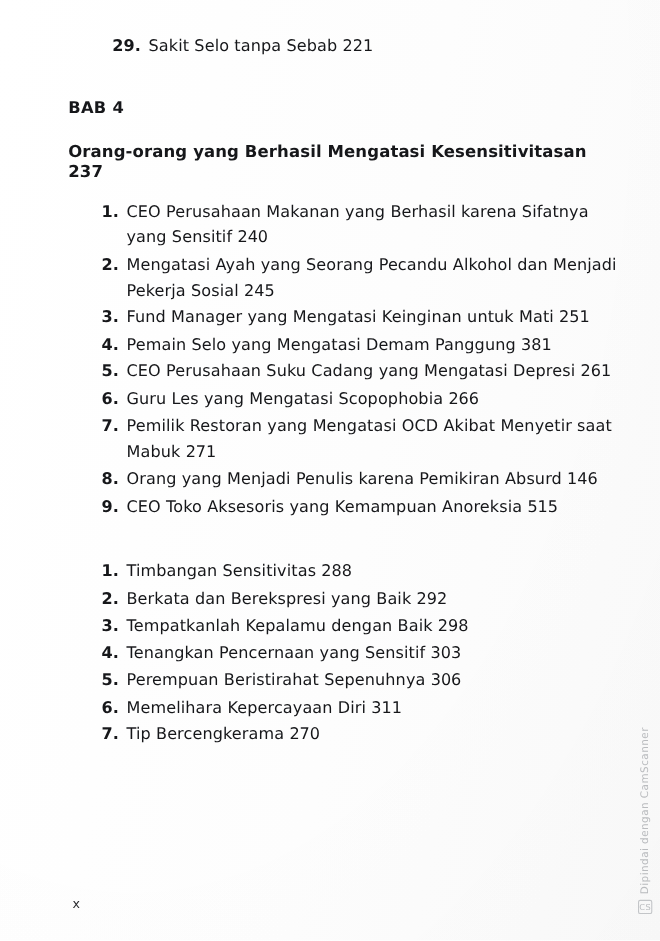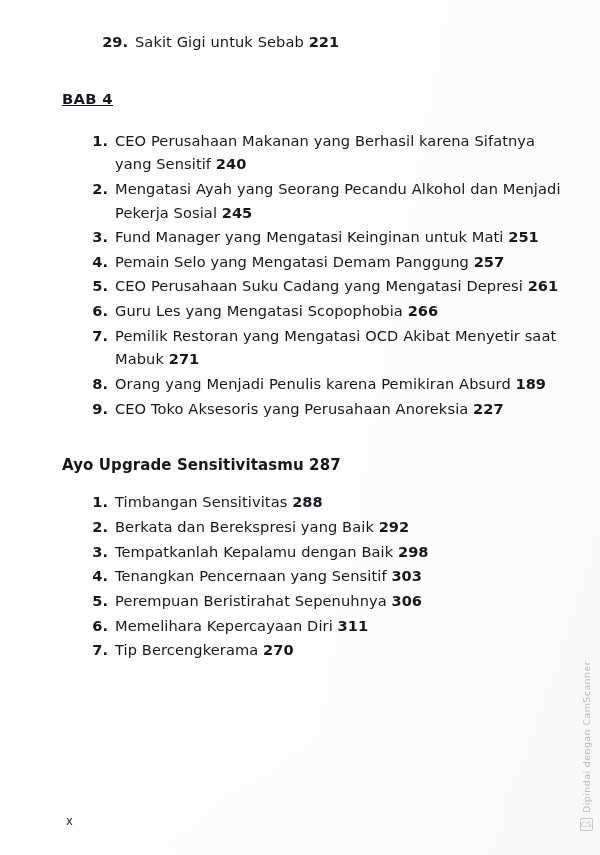--- a/index.html
+++ b/index.html
@@ -48,39 +48,38 @@
     flex: 0 0 auto;
     text-align: right;
     font-weight: 600;
     letter-spacing: 0px;
   }
   .entry .title {
     flex: 1 1 auto;
     padding-left: 7px;
   }
   .entry .pg {
-    font-weight: 700;
+    font-weight: 400;
     letter-spacing: 0px;
   }
 
   
   .list-top .num { width: 30px; }
   .list-top { margin-left: 36px; }
 
   .list-chapter { margin-left: 30px; }
   .list-chapter .num { width: 16px; }
 
   
   .chapter-block { margin-top: 36px; }
   .chapter-label {
     font-size: 14.8px;
     font-weight: 700;
     letter-spacing: 0.3px;
     margin: 0 0 22px 0;
-    text-decoration: underline;
   }
   .chapter-title {
     font-size: 15px;
     font-weight: 700;
     letter-spacing: 0.1px;
     margin: 0 0 16px 0;
   }
   .chapter-title .pg { font-weight: 700; }
 
   
@@ -147,72 +146,72 @@
     <div>&nbsp;</div>
     <div>&nbsp;</div>
 </div>
 
 <div class="page">
   <div class="content">
 
     <div class="list-top">
       <div class="entry">
         <span class="num">29.</span>
-        <span class="title"><span>Sakit Gigi untuk Sebab</span> <span class="pg">221</span></span>
+        <span class="title"><span>Sakit Selo tanpa Sebab</span> <span class="pg">221</span></span>
       </div>
     </div>
 
     <div class="chapter-block">
       <div class="chapter-label">BAB 4</div>
+      <div class="chapter-title">
+        <span>Orang-orang yang Berhasil Mengatasi Kesensitivitasan</span>
+        <span class="pg">237</span>
+      </div>
 
       <div class="list-chapter">
         <div class="entry">
           <span class="num">1.</span>
           <span class="title"><span>CEO Perusahaan Makanan yang Berhasil karena Sifatnya yang Sensitif</span> <span class="pg">240</span></span>
         </div>
         <div class="entry">
           <span class="num">2.</span>
           <span class="title"><span>Mengatasi Ayah yang Seorang Pecandu Alkohol dan Menjadi Pekerja Sosial</span> <span class="pg">245</span></span>
         </div>
         <div class="entry">
           <span class="num">3.</span>
           <span class="title"><span>Fund Manager yang Mengatasi Keinginan untuk Mati</span> <span class="pg">251</span></span>
         </div>
         <div class="entry">
           <span class="num">4.</span>
-          <span class="title"><span>Pemain Selo yang Mengatasi Demam Panggung</span> <span class="pg">257</span></span>
+          <span class="title"><span>Pemain Selo yang Mengatasi Demam Panggung</span> <span class="pg">381</span></span>
         </div>
         <div class="entry">
           <span class="num">5.</span>
           <span class="title"><span>CEO Perusahaan Suku Cadang yang Mengatasi Depresi</span> <span class="pg">261</span></span>
         </div>
         <div class="entry">
           <span class="num">6.</span>
           <span class="title"><span>Guru Les yang Mengatasi Scopophobia</span> <span class="pg">266</span></span>
         </div>
         <div class="entry">
           <span class="num">7.</span>
           <span class="title"><span>Pemilik Restoran yang Mengatasi OCD Akibat Menyetir saat Mabuk</span> <span class="pg">271</span></span>
         </div>
         <div class="entry">
           <span class="num">8.</span>
-          <span class="title"><span>Orang yang Menjadi Penulis karena Pemikiran Absurd</span> <span class="pg">189</span></span>
+          <span class="title"><span>Orang yang Menjadi Penulis karena Pemikiran Absurd</span> <span class="pg">146</span></span>
         </div>
         <div class="entry">
           <span class="num">9.</span>
-          <span class="title"><span>CEO Toko Aksesoris yang Perusahaan Anoreksia</span> <span class="pg">227</span></span>
+          <span class="title"><span>CEO Toko Aksesoris yang Kemampuan Anoreksia</span> <span class="pg">515</span></span>
         </div>
       </div>
     </div>
 
     <div class="chapter-block">
-      <div class="chapter-title">
-        <span>Ayo Upgrade Sensitivitasmu</span>
-        <span class="pg">287</span>
-      </div>
 
       <div class="list-chapter">
         <div class="entry">
           <span class="num">1.</span>
           <span class="title"><span>Timbangan Sensitivitas</span> <span class="pg">288</span></span>
         </div>
         <div class="entry">
           <span class="num">2.</span>
           <span class="title"><span>Berkata dan Berekspresi yang Baik</span> <span class="pg">292</span></span>
         </div>

